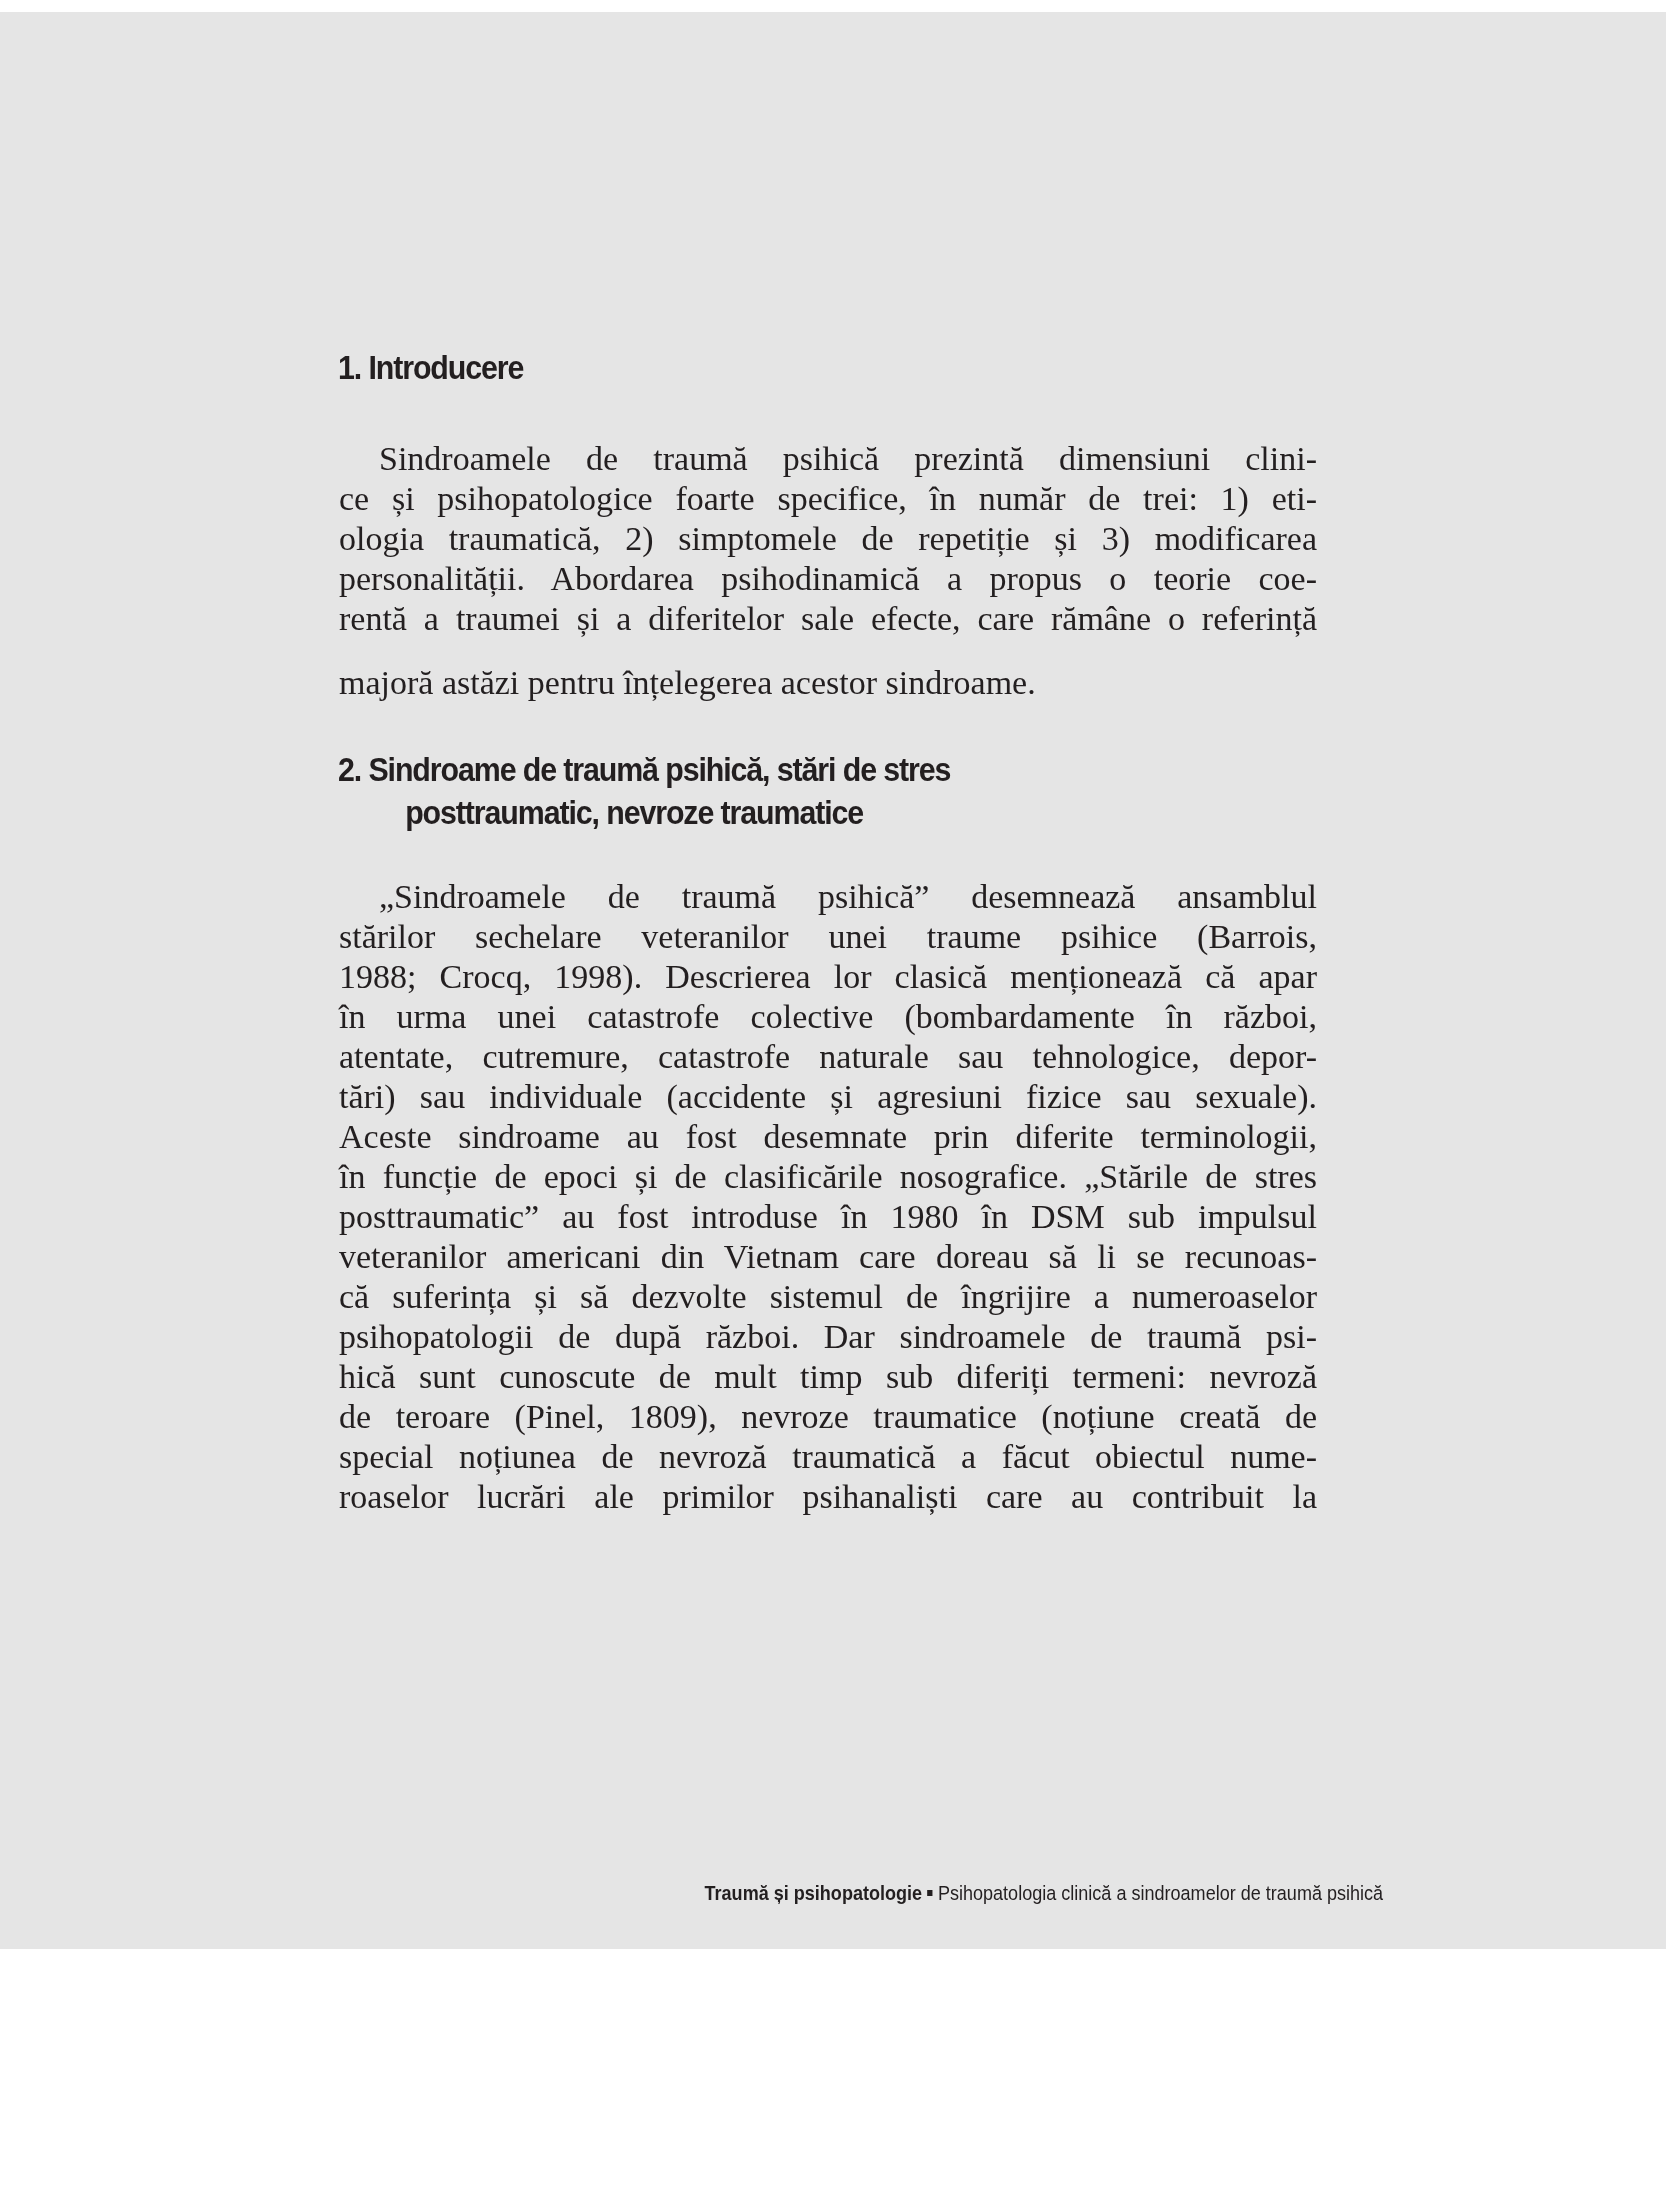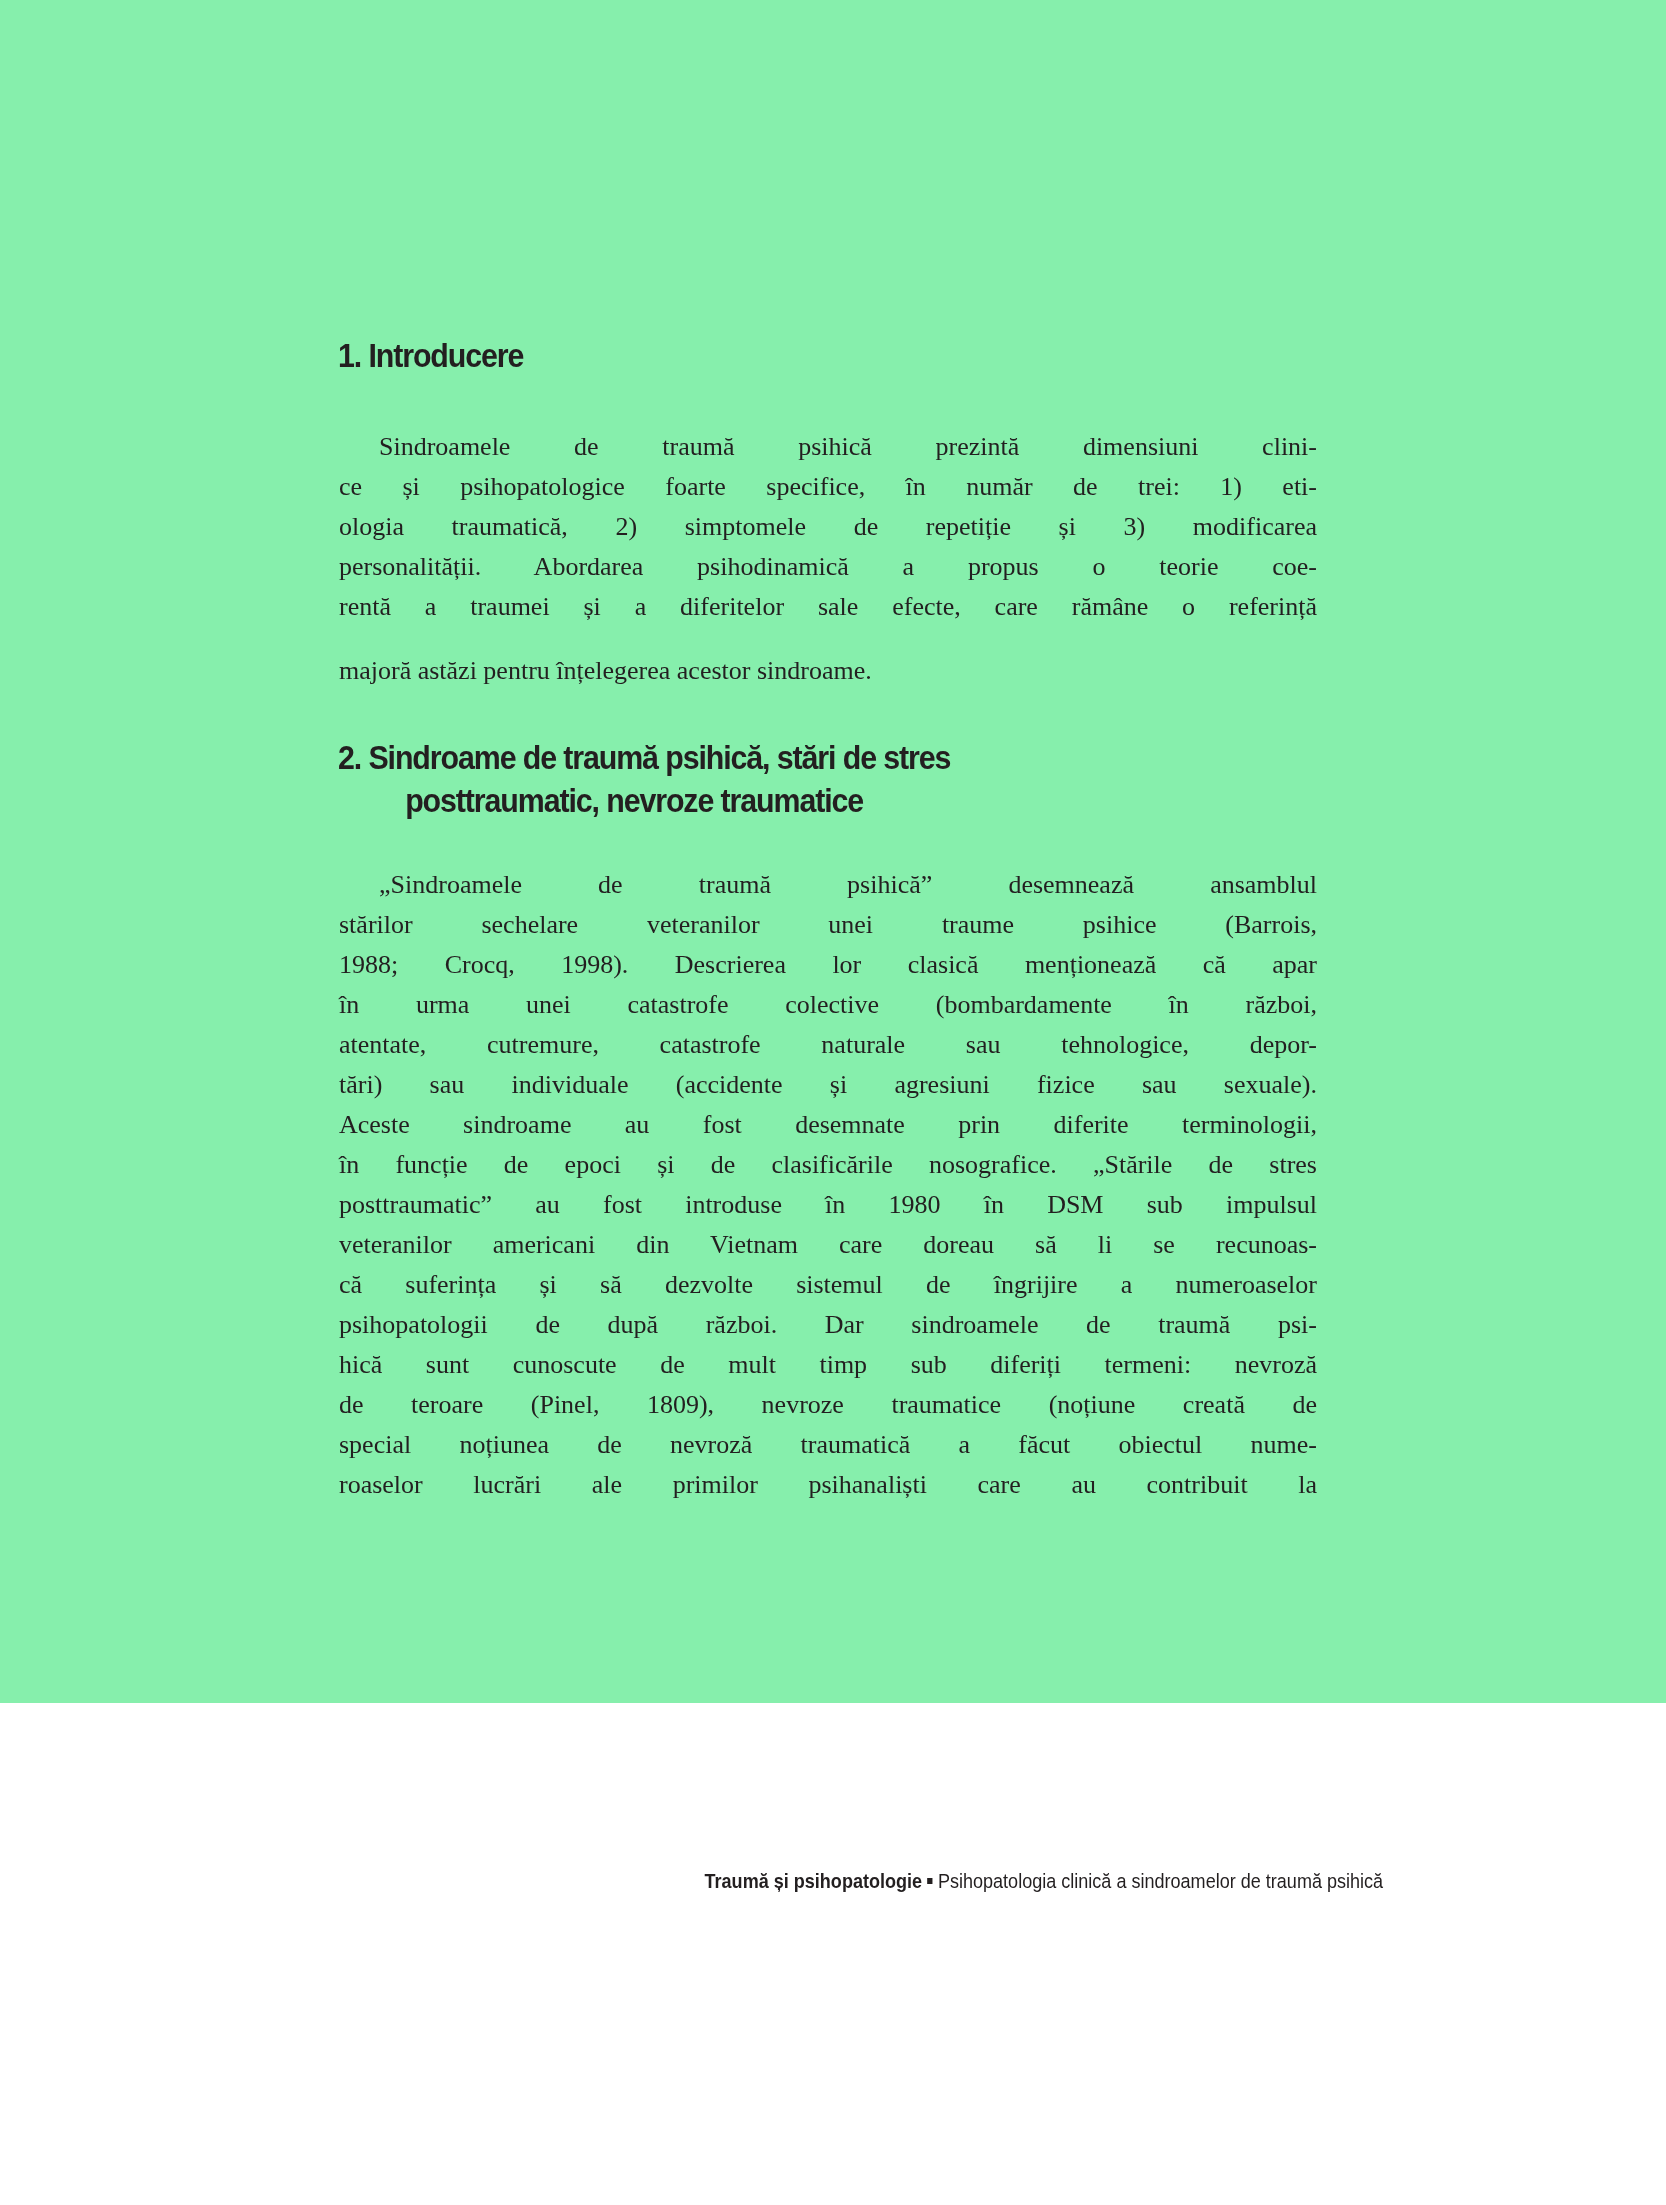--- a/index.html
+++ b/index.html
@@ -9,24 +9,24 @@
     }
     body {
       width: 1666px;
       height: 2205px;
       position: relative;
       overflow: hidden;
       color: #231f20;
     }
     .page {
       position: absolute;
-      left: 0; top: 0;
+      left: 0; top: 12px;
       width: 1666px;
-      height: 1703px;
-      background: #86efac;
+      height: 1937px;
+      background: #e5e5e5;
     }
     .heading {
       position: absolute;
       left: 338px;
       font-family: "Liberation Sans", sans-serif;
       font-weight: bold;
       font-size: 33px;
       letter-spacing: -1.2px;
       color: #231f20;
       margin: 0;
@@ -39,21 +39,21 @@
       padding-left: 73px;
     }
     .h1 { top: 334px; }
     .h2 { top: 736px; width: 1064px; }
 
     .para {
       position: absolute;
       left: 339px;
       width: 978px;
       font-family: "Liberation Serif", serif;
-      font-size: 26px;
+      font-size: 34px;
       line-height: 40px;
       color: #231f20;
       margin: 0;
     }
     .para .line {
       display: block;
       text-align: justify;
       text-align-last: justify;
       white-space: nowrap;
       height: 40px;

